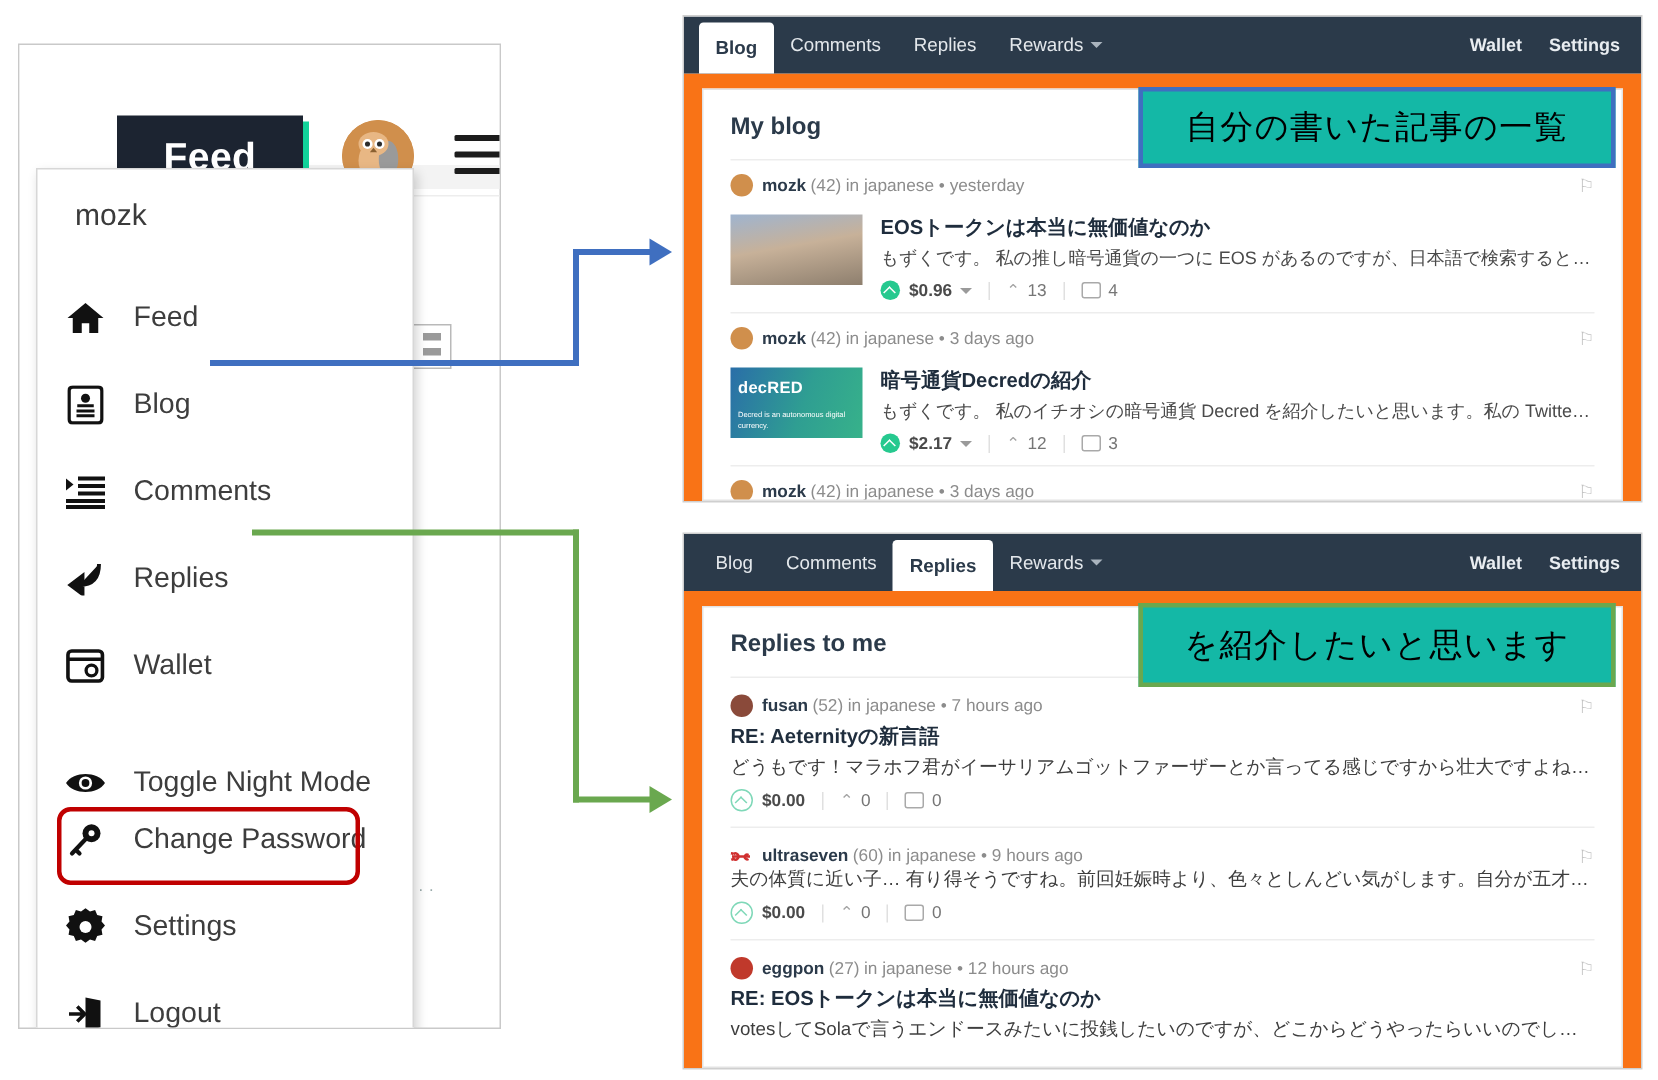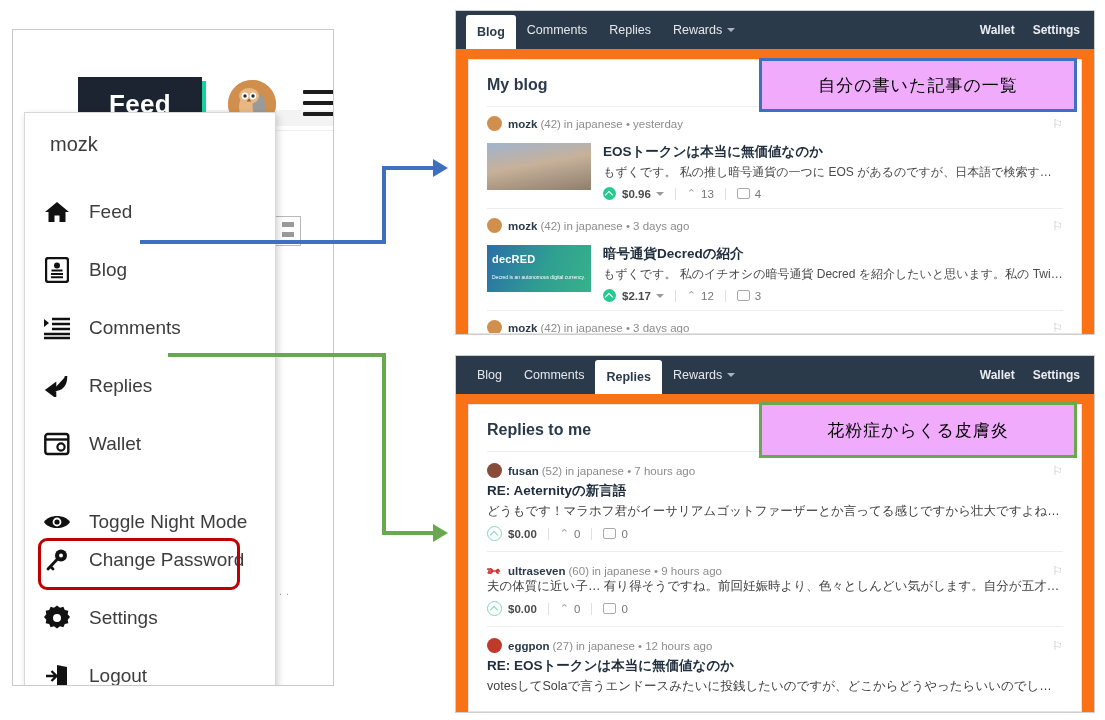--- a/index.html
+++ b/index.html
@@ -65,21 +65,21 @@
 
   
   .post{padding:9px 0 8px 0;border-bottom:1px solid #ededed;}
   .post-head{display:flex;align-items:center;font-size:11.5px;color:#8c8c8c;}
   .post-head .pa{width:15px;height:15px;border-radius:50%;background:#d08f4c;margin-right:6px;
         overflow:hidden;flex:none;}
   .post-head .pu{font-weight:bold;color:#2b3a4a;}
   .post-head .pr{margin-left:3px;}
   .flag{margin-left:auto;color:#c3c3c3;font-size:12px;}
   .post-body{display:flex;margin-top:12px;}
-  .thumb{width:88px;height:47px;flex:none;margin-right:12px;padding-left:16px;}
+  .thumb{width:88px;height:47px;flex:none;margin-right:12px;}
   .thumb.t1{background:linear-gradient(170deg,#9fb4cf 0%,#c7b199 45%,#8e7f6e 100%);}
   .thumb.t2{background:linear-gradient(110deg,#2a6ea8 0%,#2f9e92 55%,#37b28a 100%);
         position:relative;color:#fff;}
   .thumb.t2 .t2a{position:absolute;left:5px;top:8px;font-size:11px;font-weight:bold;letter-spacing:.2px;}
   .thumb.t2 .t2b{position:absolute;left:5px;top:29px;font-size:5px;line-height:7px;}
   .thumb.t3{background:#fdfdfd;border:1px solid #e4e4e4;position:relative;box-sizing:border-box;}
   .thumb.t3 .dot{position:absolute;left:4px;top:6px;width:7px;height:7px;border-radius:50%;background:#c9d7e8;}
   .post-main{flex:1;min-width:0;}
   .post-title{font-size:13.5px;font-weight:bold;color:#1f2d3d;margin-bottom:3px;}
   .post-title.big{font-size:15px;}
@@ -99,22 +99,22 @@
         margin-right:5px;}
 
   
   .reply{padding:11px 0 10px 0;border-bottom:1px solid #ededed;}
   .reply .post-head .pa{background:#8a4a3a;}
   .reply-title{font-size:13.5px;font-weight:bold;color:#1f2d3d;margin:4px 0 3px 0;}
   .reply-text{font-size:12.5px;color:#3e3e3e;white-space:nowrap;overflow:hidden;
         text-overflow:ellipsis;}
 
   
-  .anno{position:absolute;background:#f0abfc;box-sizing:border-box;display:flex;
-        align-items:center;justify-content:center;font-size:17px;color:#000;
+  .anno{position:absolute;background:#14b8a6;box-sizing:border-box;display:flex;
+        align-items:center;justify-content:center;font-size:22px;color:#000;
         font-family:Liberation Sans, sans-serif;letter-spacing:1px;}
   #anno-blog{left:759px;top:58px;width:318px;height:54px;border:3px solid #3f6fc0;}
   #anno-replies{left:759px;top:402px;width:318px;height:56px;border:3px solid #6aa84f;}
 
   .conn{position:absolute;}
   .conn i{position:absolute;display:block;}
   .arrowhead{position:absolute;width:0;height:0;border-top:9px solid transparent;
         border-bottom:9px solid transparent;}
 </style>
 </head>
@@ -439,21 +439,21 @@
         </div>
         <div class="reply-title">RE: EOSトークンは本当に無価値なのか</div>
         <div class="reply-text">votesしてSolaで言うエンドースみたいに投銭したいのですが、どこからどうやったらいいのでしょうか？(´Д｀)</div>
       </div>
 
     </div>
   </div>
 </div>
 
 <div class="anno" id="anno-blog">自分の書いた記事の一覧</div>
-<div class="anno" id="anno-replies">花粉症からくる皮膚炎</div>
+<div class="anno" id="anno-replies">を紹介したいと思います</div>
 
 <div class="conn">
   <i style="left:140px;top:240px;width:246px;height:4px;background:#3f6fc0;"></i>
   <i style="left:382px;top:166px;width:4px;height:78px;background:#3f6fc0;"></i>
   <i style="left:382px;top:166px;width:53px;height:4px;background:#3f6fc0;"></i>
   <span class="arrowhead" style="left:433px;top:159px;border-left:15px solid #3f6fc0;"></span>
 </div>
 
 <div class="conn">
   <i style="left:168px;top:353px;width:218px;height:4px;background:#6aa84f;"></i>

